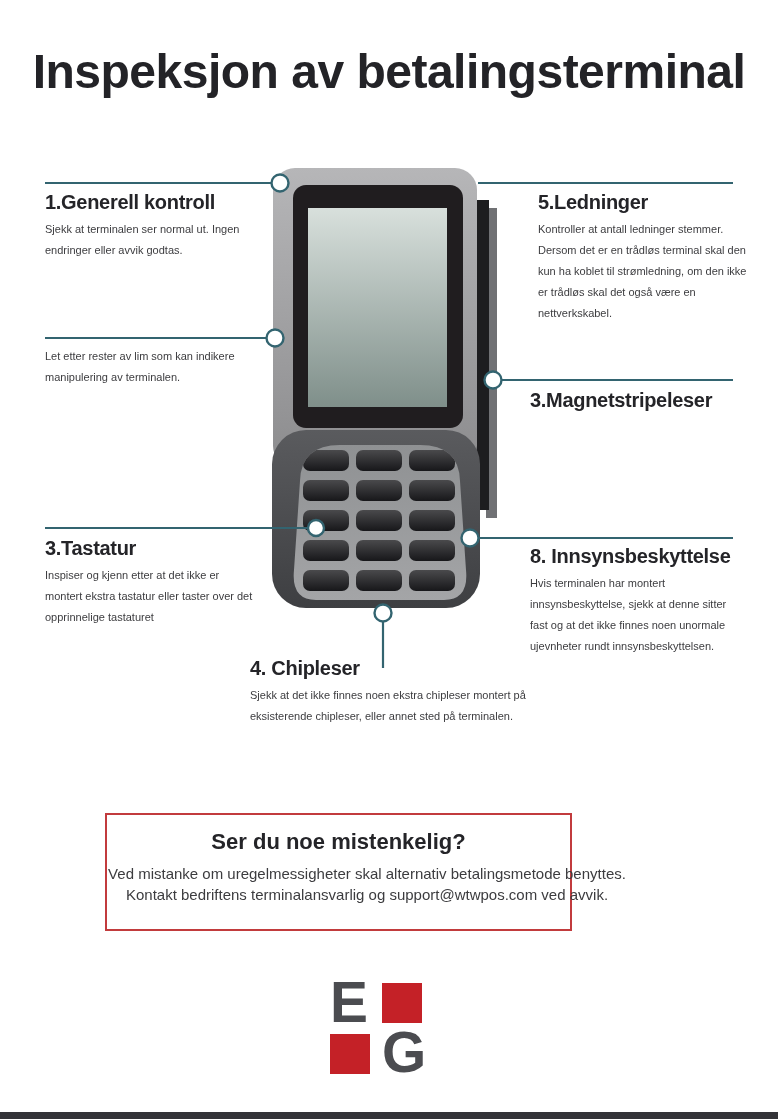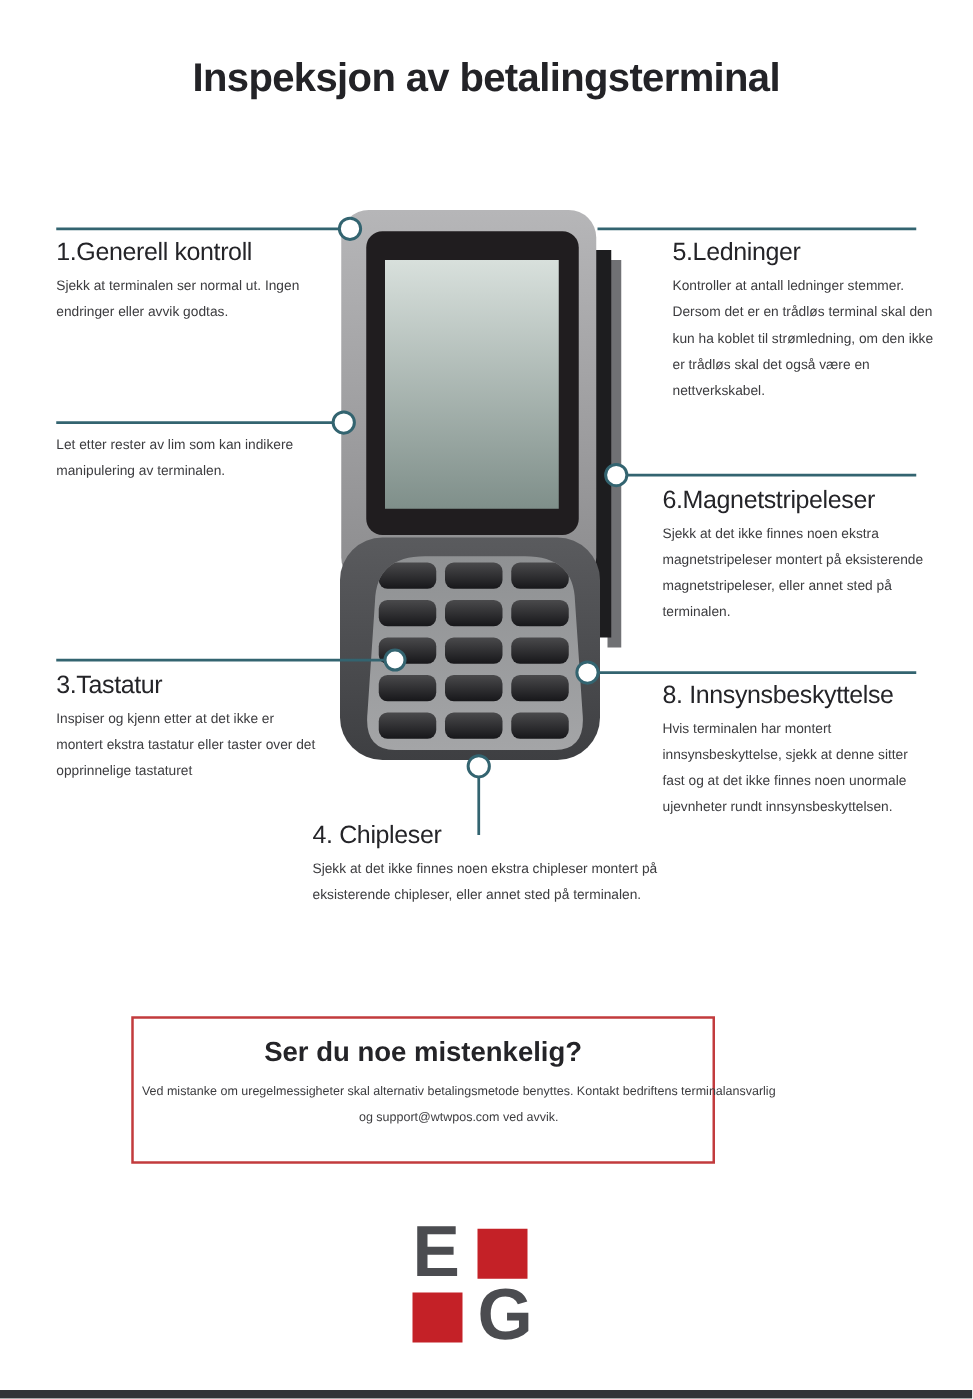--- a/index.html
+++ b/index.html
@@ -1,42 +1,42 @@
 <!DOCTYPE html>
 <html style="--accent-teal: #336470; --warning-red: #C23B3D; --logo-red: #C42127; --logo-gray: #4B4C50; --footer-bar: #333338; --heading-dark: #242428; --body-gray: #3C3C3F;"><head>
 <meta charset="utf-8">
 <style>
   html,body{margin:0;padding:0;background:#fff;}
   .page{position:relative;width:778px;height:1119px;background:#ffffff;
         font-family:"Liberation Sans",sans-serif;overflow:hidden;color:#2a2a2d;}
 
   .page-title{position:absolute;top:44px;left:0;width:778px;margin:0;
-        text-align:center;font-size:32px;font-weight:bold;letter-spacing:-0.5px;color:#232327;}
+        text-align:center;font-size:48px;font-weight:bold;letter-spacing:-0.5px;color:#232327;}
 
   .diagram-svg{position:absolute;top:150px;left:0;width:778px;height:530px;}
 
   .connector{stroke:var(--accent-teal,#336470);stroke-width:2.2;fill:none;}
   .node{fill:#ffffff;stroke:var(--accent-teal,#336470);stroke-width:2.4;}
 
   .callout{position:absolute;}
-  .callout h3{margin:0 0 4px 0;font-size:20px;font-weight:normal;letter-spacing:-0.3px;color:#242428;line-height:25px;}
+  .callout h3{margin:0 0 4px 0;font-size:20px;font-weight:bold;letter-spacing:-0.3px;color:#242428;line-height:25px;}
   .callout p{margin:0;font-size:11px;line-height:21px;color:#3c3c3f;}
 
   .co-1{left:45px;top:190px;width:205px;}
   .co-2{left:45px;top:346px;width:205px;}
   .co-3{left:45px;top:536px;width:210px;}
   .co-4{left:250px;top:656px;width:300px;}
   .co-5{left:538px;top:190px;width:214px;}
   .co-6{left:530px;top:388px;width:212px;}
   .co-7{left:530px;top:544px;width:205px;}
 
   .warning-box{position:absolute;left:105px;top:813px;width:467px;height:118px;
         border:2px solid var(--warning-red,#C23B3D);box-sizing:border-box;text-align:center;}
   .warning-box h2{margin:14px 0 8px 0;font-size:22px;font-weight:bold;color:#242428;}
-  .warning-box p{margin:0 auto;width:520px;font-size:10px;line-height:21px;color:#3c3c3f;}
+  .warning-box p{margin:0 auto;width:520px;font-size:15px;line-height:21px;color:#3c3c3f;}
 
   .logo{position:absolute;left:330px;top:980px;display:grid;
         grid-template-columns:46px 42px;grid-template-rows:44px 44px;gap:6px;}
   .logo .letter{font-size:58px;line-height:44px;font-weight:bold;
         color:var(--logo-gray,#4B4C50);transform:scaleX(0.98);transform-origin:left;}
   .logo .sq{width:40px;height:40px;background:var(--logo-red,#C42127);align-self:center;}
   .logo .sq.tr{justify-self:start;margin-top:2px;}
   .logo .sq.bl{justify-self:start;margin-top:4px;}
 
   .footer-bar{position:absolute;left:0;top:1112px;width:778px;height:7px;
@@ -135,22 +135,21 @@
   </div>
   <div class="callout co-4">
     <h3>4. Chipleser</h3>
     <p>Sjekk at det ikke finnes noen ekstra chipleser montert på eksisterende chipleser, eller annet sted på terminalen.</p>
   </div>
   <div class="callout co-5">
     <h3>5.Ledninger</h3>
     <p>Kontroller at antall ledninger stemmer. Dersom det er en trådløs terminal skal den kun ha koblet til strømledning, om den ikke er trådløs skal det også være en nettverkskabel.</p>
   </div>
   <div class="callout co-6">
-    <h3>6.Magnetstripeleser</h3>
-    <p>Sjekk at det ikke finnes noen ekstra magnetstripeleser montert på eksisterende magnetstripeleser, eller annet sted på terminalen.</p>
+    <h3>3.Magnetstripeleser</h3>
   </div>
   <div class="callout co-7">
     <h3>8. Innsynsbeskyttelse</h3>
     <p>Hvis terminalen har montert innsynsbeskyttelse, sjekk at denne sitter fast og at det ikke finnes noen unormale ujevnheter rundt innsynsbeskyttelsen.</p>
   </div>
 
   <div class="warning-box">
     <h2>Ser du noe mistenkelig?</h2>
     <p>Ved mistanke om uregelmessigheter skal alternativ betalingsmetode benyttes. Kontakt bedriftens terminalansvarlig og support@wtwpos.com ved avvik.</p>
   </div>

